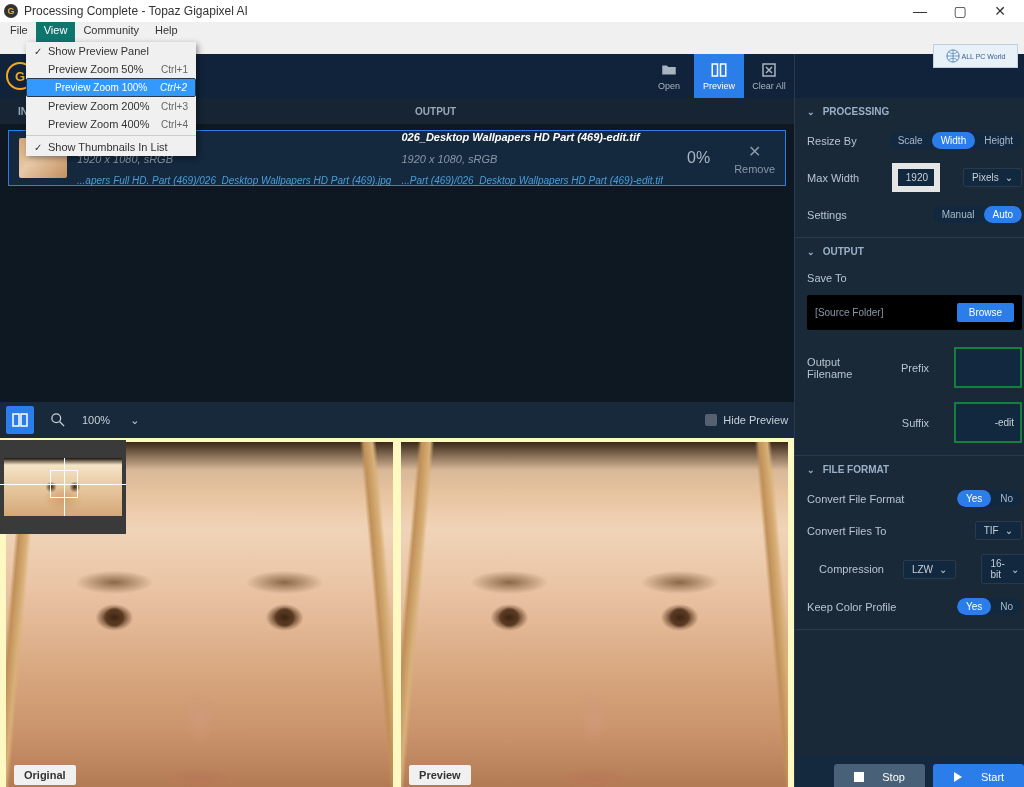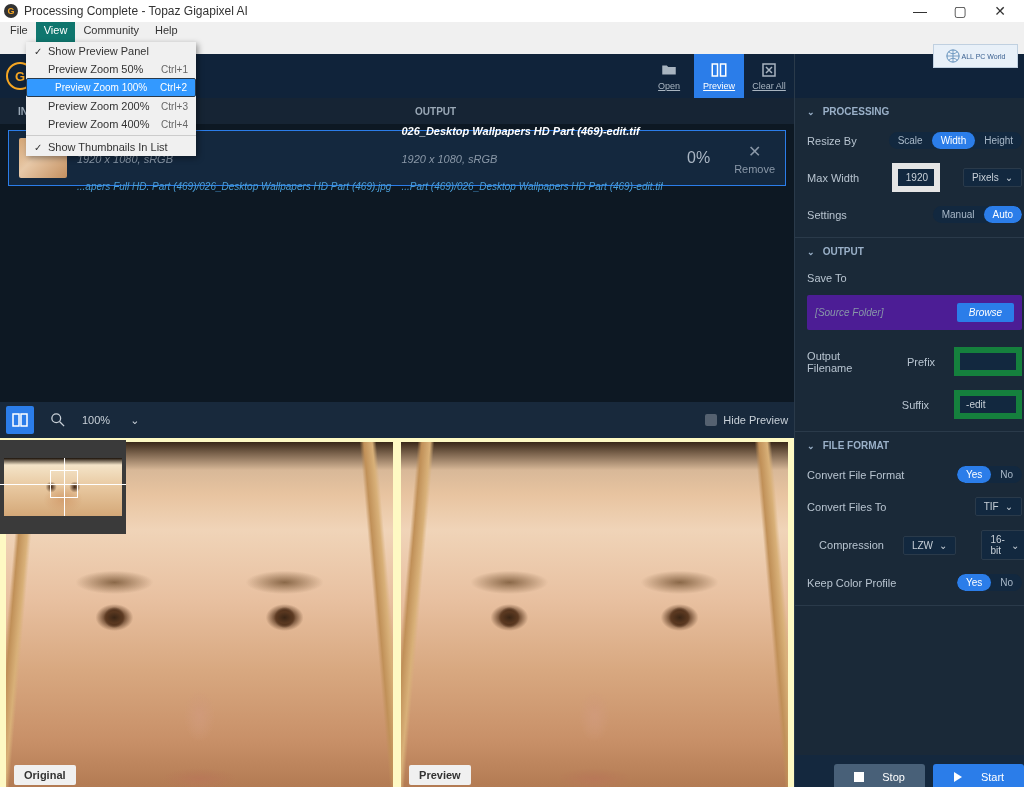--- a/index.html
+++ b/index.html
@@ -17,44 +17,44 @@
 .menubar .mi { padding:2px 8px; cursor:pointer; }
 .menubar .mi.active { background:#0f766e; color:#fff; }
 
 
 .dropdown { position:absolute; top:42px; left:26px; background:#f0f0f0; color:#333; width:170px; box-shadow:2px 2px 6px rgba(0,0,0,.4); z-index:100; }
 .dropdown .di { display:flex; padding:3px 8px; cursor:pointer; align-items:center; }
 .dropdown .di.sel { background:#3399ff; color:#fff; }
 .dropdown .chk { width:14px; font-size:10px; }
 .dropdown .lbl { flex:1; }
 .dropdown .sc { color:#666; font-size:10px; }
-.dropdown .di.sel .sc { color:#fff; }
+.dropdown .di.sel .sc { color:#fff;font-style:italic; }
 .dropdown hr { border:none; border-top:1px solid #ccc; margin:2px 0; }
 
 
 .appbody { display:flex; height:745px; }
 .left { flex:1; display:flex; flex-direction:column; background:#0d1823; }
 .right { width:240px; background:#1a2938; display:flex; flex-direction:column; border-left:1px solid #2a3a4a; }
 
 
 .topstrip { height:44px; background:#10233a; display:flex; align-items:center; position:relative; }
 .logo { width:28px; height:28px; margin-left:6px; border-radius:50%; border:2px solid #f5a623; display:flex; align-items:center; justify-content:center; color:#f5a623; font-weight:bold; font-size:13px; }
 .toolbtns { margin-left:auto; display:flex; height:100%; }
-.tbtn { width:50px; display:flex; flex-direction:column; align-items:center; justify-content:center; gap:2px; font-size:9px; color:#a8b4c0; cursor:pointer;text-decoration:underline; }
+.tbtn { width:50px; display:flex; flex-direction:column; align-items:center; justify-content:center; gap:2px; font-size:9px; color:#a8b4c0; cursor:pointer; }
 .tbtn.active { background:#2b7de9; color:#fff; }
 .tbtn svg { width:18px; height:18px; }
 
 
 .iorow { height:26px; background:#162434; display:flex; align-items:center; color:#9aa8b6; font-size:10px; font-weight:600; }
 .iorow .col { padding-left:18px; }
 
 
 .fileitem { margin:6px 8px; border:1px solid #2b7de9; background:#14283e; height:56px; display:flex; align-items:center; padding:6px 10px; gap:10px; }
 .thumb { width:48px; height:40px; background:linear-gradient(135deg,#d4a574 0%,#e8c9a8 40%,#c49060 100%); border-radius:2px; }
-.filecol { flex:1; font-size:11px; display:flex; flex-direction:column; gap:16px; }
+.filecol { flex:1; font-size:11px; display:flex; flex-direction:column; gap:10px; }
 .fname { color:#fff; font-style:italic; font-weight:600; }
 .fmeta { color:#8a98a8; font-style:italic; }
 .fpath { color:#4a9ed8; font-style:italic; font-size:10px; white-space:nowrap; overflow:hidden; text-overflow:ellipsis; }
 .pct { font-size:16px; color:#aab6c4; margin:0 14px; }
 .remove { display:flex; flex-direction:column; align-items:center; gap:2px; color:#8a98a8; cursor:pointer; }
 
 
 .prevbar { height:36px; background:#18293c; display:flex; align-items:center; padding:0 6px; margin-top:210px; gap:10px; }
 .pbtn { width:28px; height:28px; display:flex; align-items:center; justify-content:center; cursor:pointer; border-radius:2px; }
 .pbtn.active { background:#2b7de9; }
@@ -96,24 +96,24 @@
 .section { border-bottom:1px solid #2a3a4a; }
 .sechead { display:flex; align-items:center; gap:8px; padding:8px 12px; color:#9ab0c8; font-size:10px; font-weight:600; cursor:pointer; }
 .chev { font-size:9px; }
 .row { display:flex; align-items:center; padding:7px 12px; font-size:11px; color:#b8c4d0;gap:19px; }
 .row .rlab { flex:1; }
 .seg { display:flex; background:#12283f; border-radius:10px; overflow:hidden; }
 .seg span { padding:3px 9px; cursor:pointer; font-size:10px; color:#a8b8c8; }
 .seg span.on { background:#2b7de9; color:#fff; border-radius:10px; }
 .numin { width:48px; background:#12283f; border:6px solid #e5e5e5; color:#c8d0d8; padding:3px 6px; font-size:10px; text-align:right; margin-right:4px; }
 .sel { background:#12283f; border:1px solid #2a3a4a; color:#c8d0d8; padding:3px 8px; font-size:10px; display:flex; align-items:center; gap:6px; cursor:pointer; border-radius:2px; }
-.saveto { background:#4c1d95; margin:4px 12px 10px 12px; padding:8px; display:flex; align-items:center; border-radius:2px;font-style:italic; }
+.saveto { background:#000000; margin:4px 12px 10px 12px; padding:8px; display:flex; align-items:center; border-radius:2px; }
 .saveto .folder { flex:1; color:#8898a8; font-size:10px; }
 .btn { background:#2b7de9; color:#fff; padding:4px 12px; border-radius:2px; cursor:pointer; font-size:10px; }
-.txtbox { background:#12283f; border:6px solid #15803d; width:68px; padding:3px 6px; color:#c8d0d8; font-size:10px; }
+.txtbox { background:#12283f; border:2px solid #15803d; width:68px; padding:13px 6px; color:#c8d0d8; font-size:10px;text-align:right; }
 .filler { flex:1; }
 .footer { height:44px; display:flex; align-items:center; justify-content:flex-end; gap:8px; padding:0 10px; background:#14283e; }
 .fbtn { display:flex; align-items:center; gap:18px; padding:7px 20px; border-radius:3px; cursor:pointer; font-size:11px; color:#fff; }
 .fbtn.stop { background:#486078; }
 .fbtn.start { background:#2b7de9; }
 </style>
 </head>
 <body>
 
 <div class="titlebar">
@@ -299,21 +299,21 @@
         </div>
       <div class="row">
           <span class="rlab">Save To</span>
         </div>
       <div class="saveto">
         <span class="folder">[Source Folder]</span>
         <span class="btn">Browse</span>
       </div>
       <div class="row">
           <span class="rlab">Output Filename</span>
-        <span style="margin-right:0">Prefix</span>
+        <span style="margin-right:6px">Prefix</span>
         <input class="txtbox" value="" style="">
       </div>
       <div class="row" style="justify-content:flex-end;padding-bottom:12px">
         <span style="margin-right:6px">Suffix</span>
         <input class="txtbox" value="-edit" style="">
       </div>
     </div>
 
     <div class="section">
       <div class="sechead">

